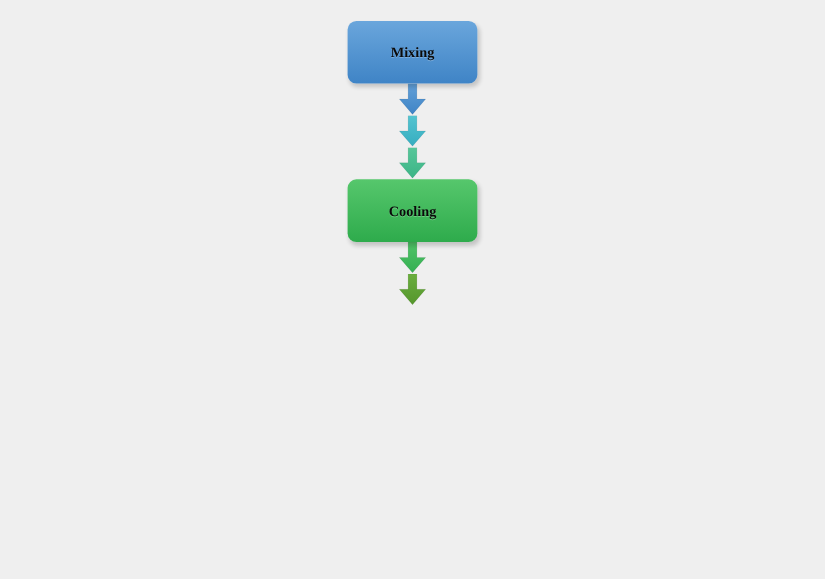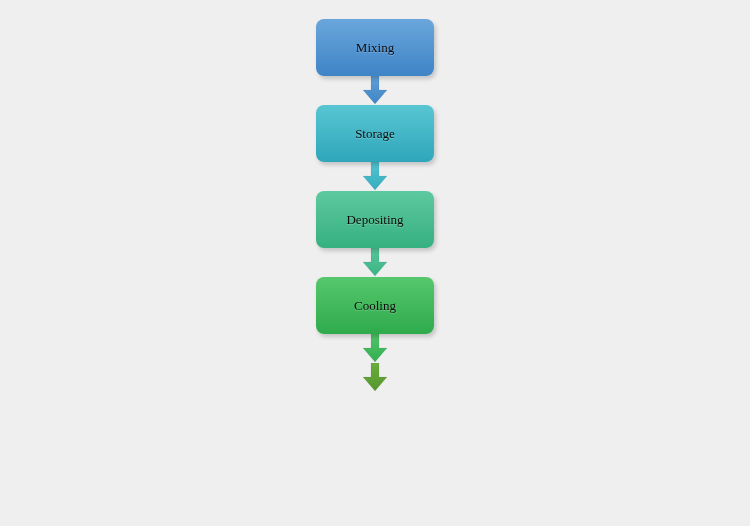--- a/index.html
+++ b/index.html
@@ -40,21 +40,21 @@
     border-radius: 8px;
     display: flex;
     align-items: center;
     justify-content: center;
     text-align: center;
     box-sizing: border-box;
     box-shadow: 2px 3px 4px rgba(0,0,0,0.18);
   }
   .node-label {
     font-family: "Liberation Serif", "DejaVu Serif", serif;
-    font-weight: normal;
+    font-weight: bold;
     font-size: 13px;
     line-height: 15px;
     color: #0a0a0a;
     text-shadow: 0 1px 0 rgba(255,255,255,0.25);
     padding: 0 4px;
     white-space: pre-line;
   }
   .connector {
     width: 30px;
     height: 29px;
@@ -80,40 +80,30 @@
         <svg viewBox="0 0 30 29">
           <defs>
             <linearGradient id="grad-mixing-to-storage" x1="0" y1="0" x2="0" y2="1">
               <stop offset="0%" stop-color="#62a0d8"></stop>
               <stop offset="100%" stop-color="#3f84c6"></stop>
             </linearGradient>
           </defs>
           <path d="M11,0 L19,0 L19,14 L27,14 L15,28 L3,14 L11,14 Z" fill="url(#grad-mixing-to-storage)" stroke="rgba(0,0,0,0.10)" stroke-width="0.6"></path>
         </svg>
       </div>
-      <div class="node-group">
-        <div class="node-box" style="background: linear-gradient(rgb(88, 198, 210) 0%, rgb(47, 166, 187) 100%);">
-          <span class="node-label">Storage</span>
-        </div>
-      </div>
       <div class="connector">
         <svg viewBox="0 0 30 29">
           <defs>
             <linearGradient id="grad-storage-to-depositing" x1="0" y1="0" x2="0" y2="1">
               <stop offset="0%" stop-color="#54c4d0"></stop>
               <stop offset="100%" stop-color="#36adc0"></stop>
             </linearGradient>
           </defs>
           <path d="M11,0 L19,0 L19,14 L27,14 L15,28 L3,14 L11,14 Z" fill="url(#grad-storage-to-depositing)" stroke="rgba(0,0,0,0.10)" stroke-width="0.6"></path>
         </svg>
-      </div>
-      <div class="node-group">
-        <div class="node-box" style="background: linear-gradient(rgb(94, 201, 160) 0%, rgb(54, 176, 127) 100%);">
-          <span class="node-label">Depositing</span>
-        </div>
       </div>
       <div class="connector">
         <svg viewBox="0 0 30 29">
           <defs>
             <linearGradient id="grad-depositing-to-cooling" x1="0" y1="0" x2="0" y2="1">
               <stop offset="0%" stop-color="#57c79a"></stop>
               <stop offset="100%" stop-color="#3cb486"></stop>
             </linearGradient>
           </defs>
           <path d="M11,0 L19,0 L19,14 L27,14 L15,28 L3,14 L11,14 Z" fill="url(#grad-depositing-to-cooling)" stroke="rgba(0,0,0,0.10)" stroke-width="0.6"></path>

